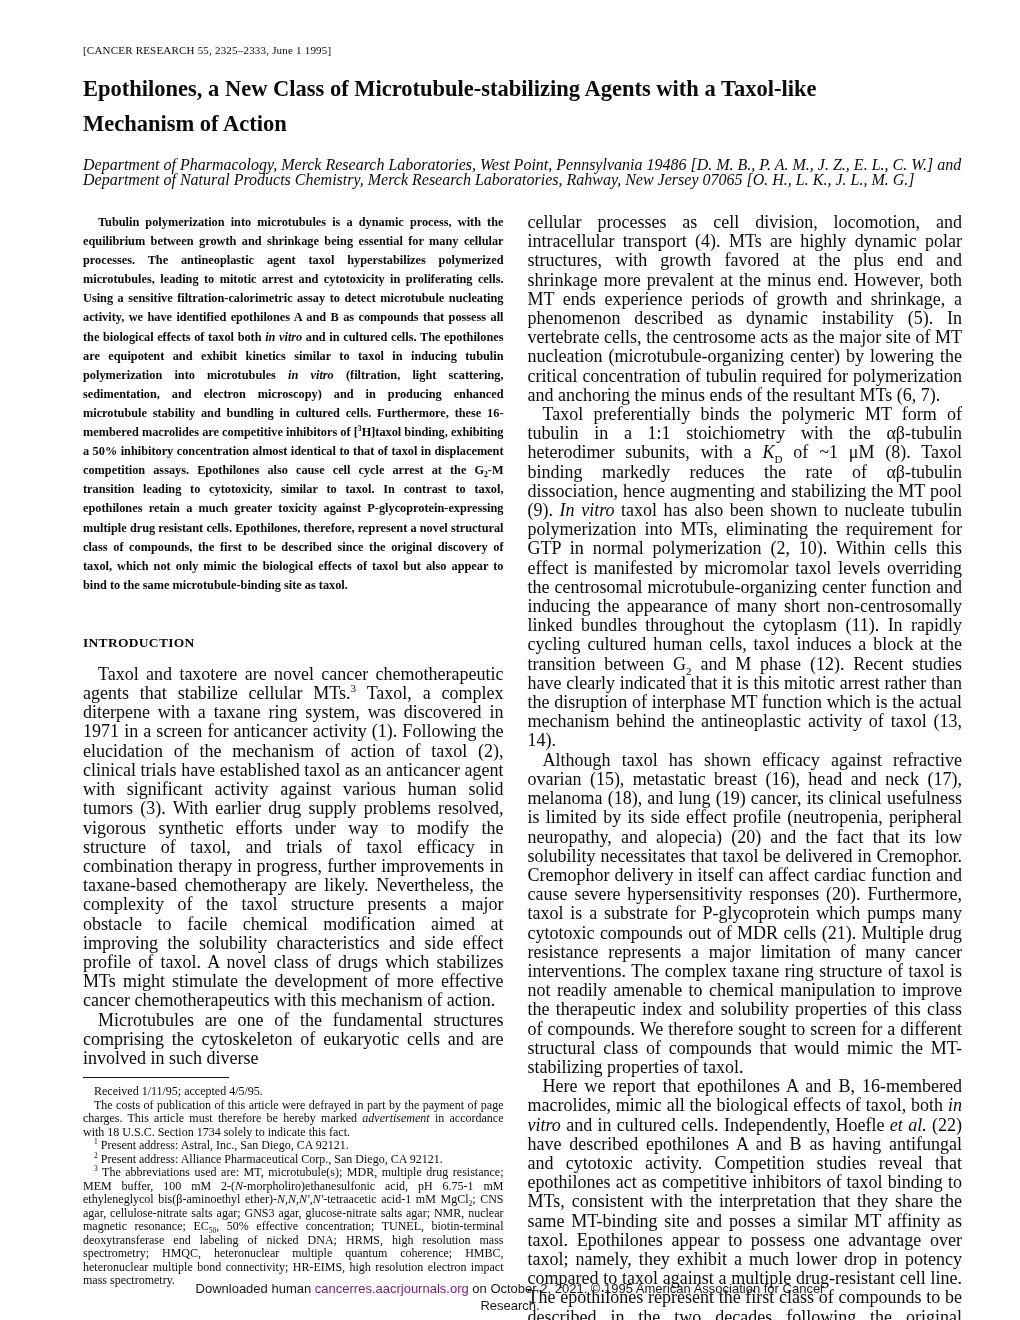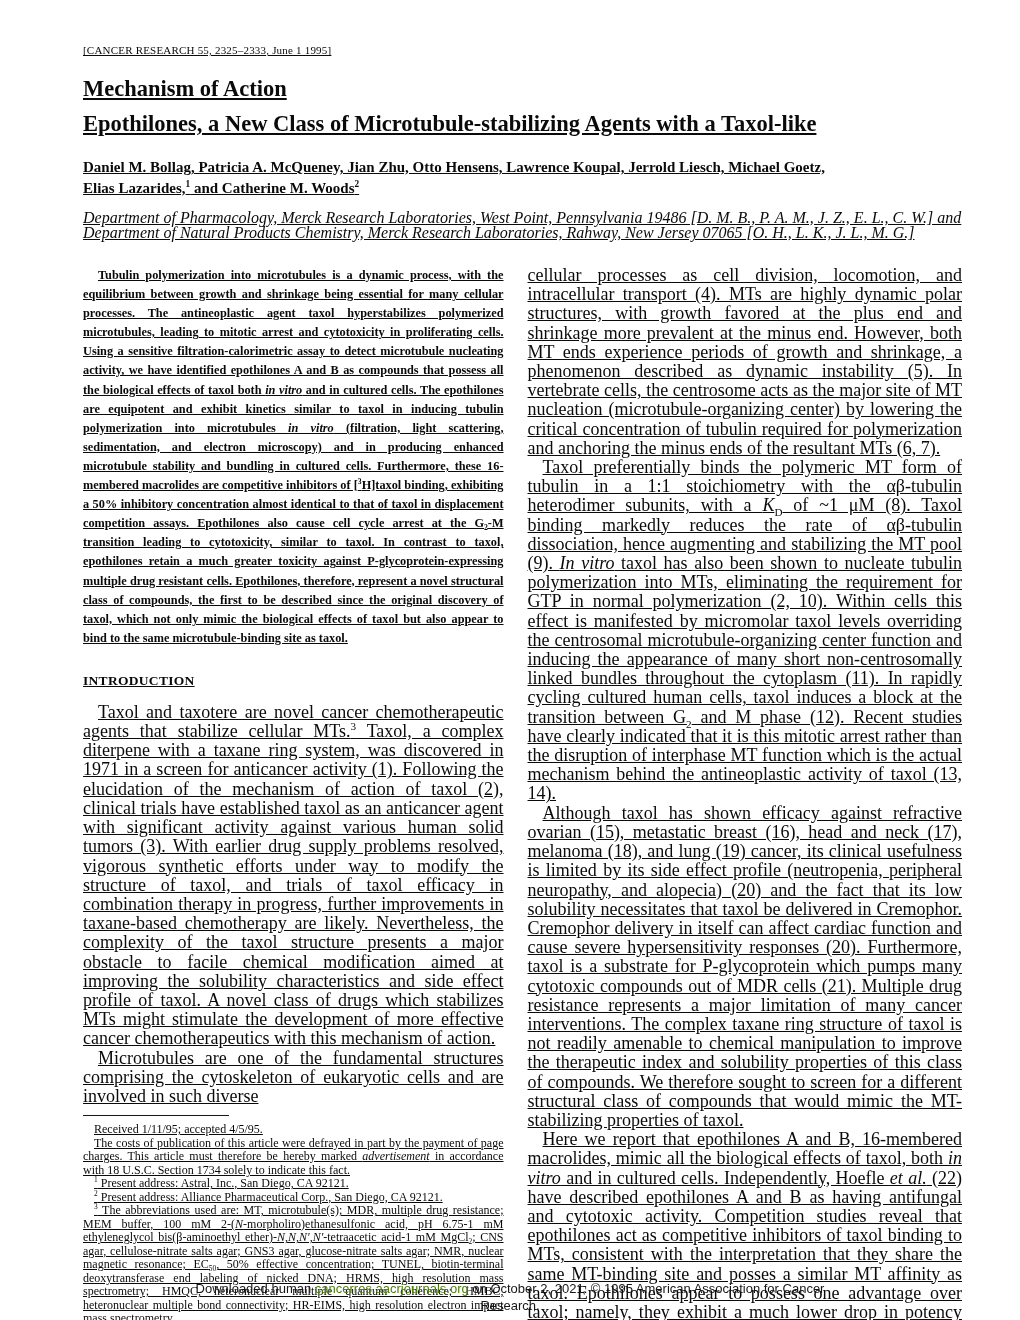--- a/index.html
+++ b/index.html
@@ -2,39 +2,38 @@
 <html><head>
 <meta charset="utf-8">
 <style>
   * { margin:0; padding:0; box-sizing:border-box; }
   html,body { width:1020px; height:1320px; background:#ffffff; }
   .page {
     position:relative; width:1020px; height:1320px; overflow:hidden;
     background:#ffffff; color:#0a0a0a;
     font-family:"Liberation Serif","DejaVu Serif",serif;
     padding:44px 58px 0 83px;
-    text-decoration:underline;
   }
   sup { font-size:0.62em; vertical-align:super; line-height:0; }
   sub { font-size:0.62em; vertical-align:sub; line-height:0; }
 
   .journal-line { font-size:11px; letter-spacing:0.2px; margin-bottom:15px; }
 
   .title { font-weight:bold; font-size:22.5px; line-height:35px; margin-bottom:16px; }
 
   .authors { font-weight:bold; font-size:15px; line-height:20.5px; margin-bottom:12px; }
 
   .affiliation { font-style:italic; font-size:16px; line-height:15px; max-width:880px; margin-bottom:26px; }
 
   .columns { display:flex; gap:24px; }
   .col-left  { width:421px; }
   .col-right { width:435px; }
 
   .section-heading { font-size:13.5px; font-weight:bold; letter-spacing:0.3px; margin:0 0 14px 0; }
-  .intro-heading { margin-top:25px; }
+  .intro-heading { margin-top:40px; }
 
   .abstract-text { font-weight:bold; font-size:12.3px; line-height:19.1px; text-align:justify; }
 
   .body-text { font-size:18px; line-height:19.2px; text-align:justify; }
   .indent { text-indent:15px; }
 
   .footnote-rule { border:none; border-top:1.5px solid #161616; width:146px; margin:9px 0 7px 0; }
   .footnotes p { font-size:12px; line-height:13.5px; text-align:justify; text-indent:11px; }
 
   .page-num { text-align:right; font-size:13px; margin-top:4px; margin-left:-25px; }
@@ -48,28 +47,24 @@
   .dl-footer a { color:#0f0fe8; text-decoration:none; cursor:pointer; }
 </style>
 </head>
 <body>
 
 <div class="page">
 
   <div class="journal-line">[CANCER RESEARCH 55, 2325–2333, June 1 1995]</div>
 
   <div class="title">
+    <div>Epothilones, a New Class of Microtubule-stabilizing Agents with a Taxol-like</div>
     <div>Mechanism of Action</div>
-    <div>Epothilones, a New Class of Microtubule-stabilizing Agents with a Taxol-like</div>
   </div>
 
-  <div class="authors">
-    <div>Daniel M. Bollag, Patricia A. McQueney, Jian Zhu, Otto Hensens, Lawrence Koupal, Jerrold Liesch, Michael Goetz,</div>
-    <div>Elias Lazarides,<sup>1</sup> and Catherine M. Woods<sup>2</sup></div>
-  </div>
 
   <div class="affiliation">Department of Pharmacology, Merck Research Laboratories, West Point, Pennsylvania 19486 [D. M. B., P. A. M., J. Z., E. L., C. W.] and Department of Natural Products Chemistry, Merck Research Laboratories, Rahway, New Jersey 07065 [O. H., L. K., J. L., M. G.]</div>
 
   <div class="columns">
 
     <div class="col-left">
       <p class="abstract-text indent">Tubulin polymerization into microtubules is a dynamic process, with the equilibrium between growth and shrinkage being essential for many cellular processes. The antineoplastic agent taxol hyperstabilizes polymerized microtubules, leading to mitotic arrest and cytotoxicity in proliferating cells. Using a sensitive filtration-calorimetric assay to detect microtubule nucleating activity, we have identified epothilones A and B as compounds that possess all the biological effects of taxol both <i>in vitro</i> and in cultured cells. The epothilones are equipotent and exhibit kinetics similar to taxol in inducing tubulin polymerization into microtubules <i>in vitro</i> (filtration, light scattering, sedimentation, and electron microscopy) and in producing enhanced microtubule stability and bundling in cultured cells. Furthermore, these 16-membered macrolides are competitive inhibitors of [<sup>3</sup>H]taxol binding, exhibiting a 50% inhibitory concentration almost identical to that of taxol in displacement competition assays. Epothilones also cause cell cycle arrest at the G<sub>2</sub>-M transition leading to cytotoxicity, similar to taxol. In contrast to taxol, epothilones retain a much greater toxicity against P-glycoprotein-expressing multiple drug resistant cells. Epothilones, therefore, represent a novel structural class of compounds, the first to be described since the original discovery of taxol, which not only mimic the biological effects of taxol but also appear to bind to the same microtubule-binding site as taxol.</p>
 
       <h2 class="section-heading intro-heading">INTRODUCTION</h2>
       <p class="body-text indent">Taxol and taxotere are novel cancer chemotherapeutic agents that stabilize cellular MTs.<sup>3</sup> Taxol, a complex diterpene with a taxane ring system, was discovered in 1971 in a screen for anticancer activity (1). Following the elucidation of the mechanism of action of taxol (2), clinical trials have established taxol as an anticancer agent with significant activity against various human solid tumors (3). With earlier drug supply problems resolved, vigorous synthetic efforts under way to modify the structure of taxol, and trials of taxol efficacy in combination therapy in progress, further improvements in taxane-based chemotherapy are likely. Nevertheless, the complexity of the taxol structure presents a major obstacle to facile chemical modification aimed at improving the solubility characteristics and side effect profile of taxol. A novel class of drugs which stabilizes MTs might stimulate the development of more effective cancer chemotherapeutics with this mechanism of action.</p>
@@ -92,18 +87,18 @@
       <p class="body-text indent">Although taxol has shown efficacy against refractive ovarian (15), metastatic breast (16), head and neck (17), melanoma (18), and lung (19) cancer, its clinical usefulness is limited by its side effect profile (neutropenia, peripheral neuropathy, and alopecia) (20) and the fact that its low solubility necessitates that taxol be delivered in Cremophor. Cremophor delivery in itself can affect cardiac function and cause severe hypersensitivity responses (20). Furthermore, taxol is a substrate for P-glycoprotein which pumps many cytotoxic compounds out of MDR cells (21). Multiple drug resistance represents a major limitation of many cancer interventions. The complex taxane ring structure of taxol is not readily amenable to chemical manipulation to improve the therapeutic index and solubility properties of this class of compounds. We therefore sought to screen for a different structural class of compounds that would mimic the MT-stabilizing properties of taxol.</p>
       <p class="body-text indent">Here we report that epothilones A and B, 16-membered macrolides, mimic all the biological effects of taxol, both <i>in vitro</i> and in cultured cells. Independently, Hoefle <i>et al.</i> (22) have described epothilones A and B as having antifungal and cytotoxic activity. Competition studies reveal that epothilones act as competitive inhibitors of taxol binding to MTs, consistent with the interpretation that they share the same MT-binding site and posses a similar MT affinity as taxol. Epothilones appear to possess one advantage over taxol; namely, they exhibit a much lower drop in potency compared to taxol against a multiple drug-resistant cell line. The epothilones represent the first class of compounds to be described in the two decades following the original discovery of taxol which mimic the MT-stabilizing effect of the taxane ring structure.</p>
     </div>
 
   </div>
 
   <div class="page-num">2325</div>
 
   <div class="dl-footer">
     <span>Downloaded human</span>
-    <a href="#" style="color: #4d7c0f; margin-top: 40px;">cancerres.aacrjournals.org</a>
+    <a href="#" style="color: #701a75; margin-top: 40px;">cancerres.aacrjournals.org</a>
     <span>on October 2, 2021. © 1995 American Association for Cancer</span><br>
     <span>Research.</span>
   </div>
 
 </div>
 
 </body></html>

